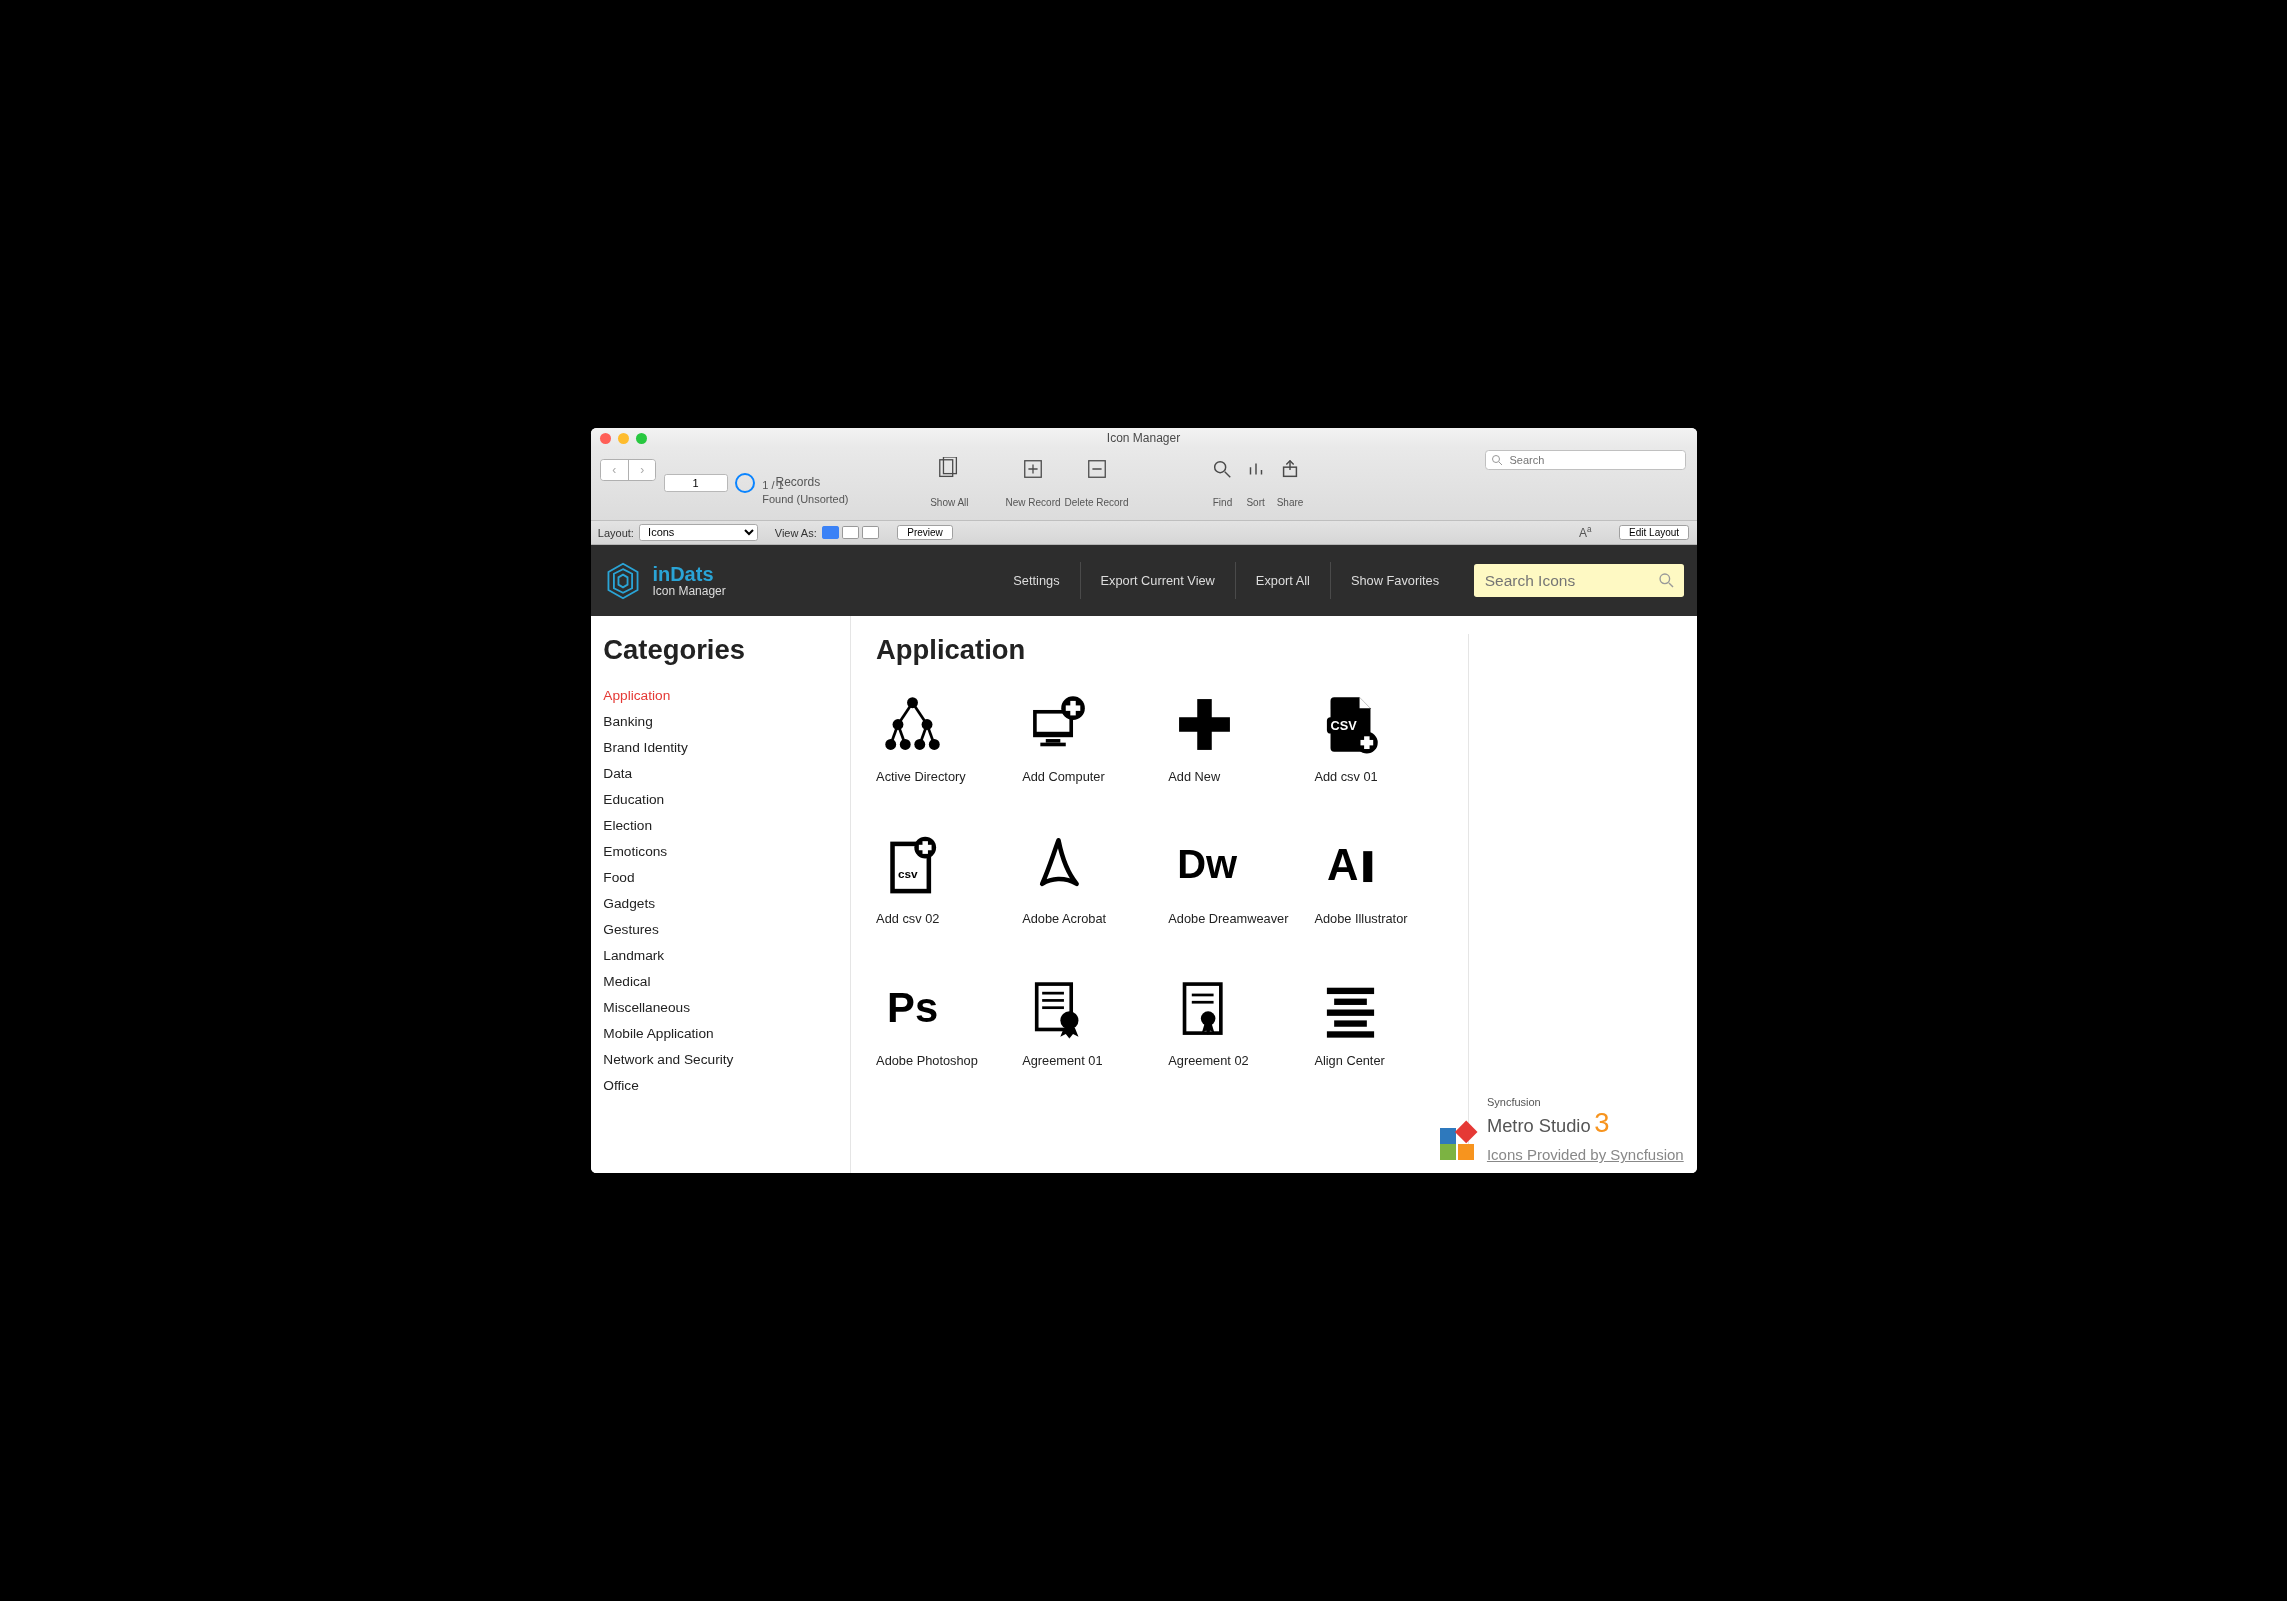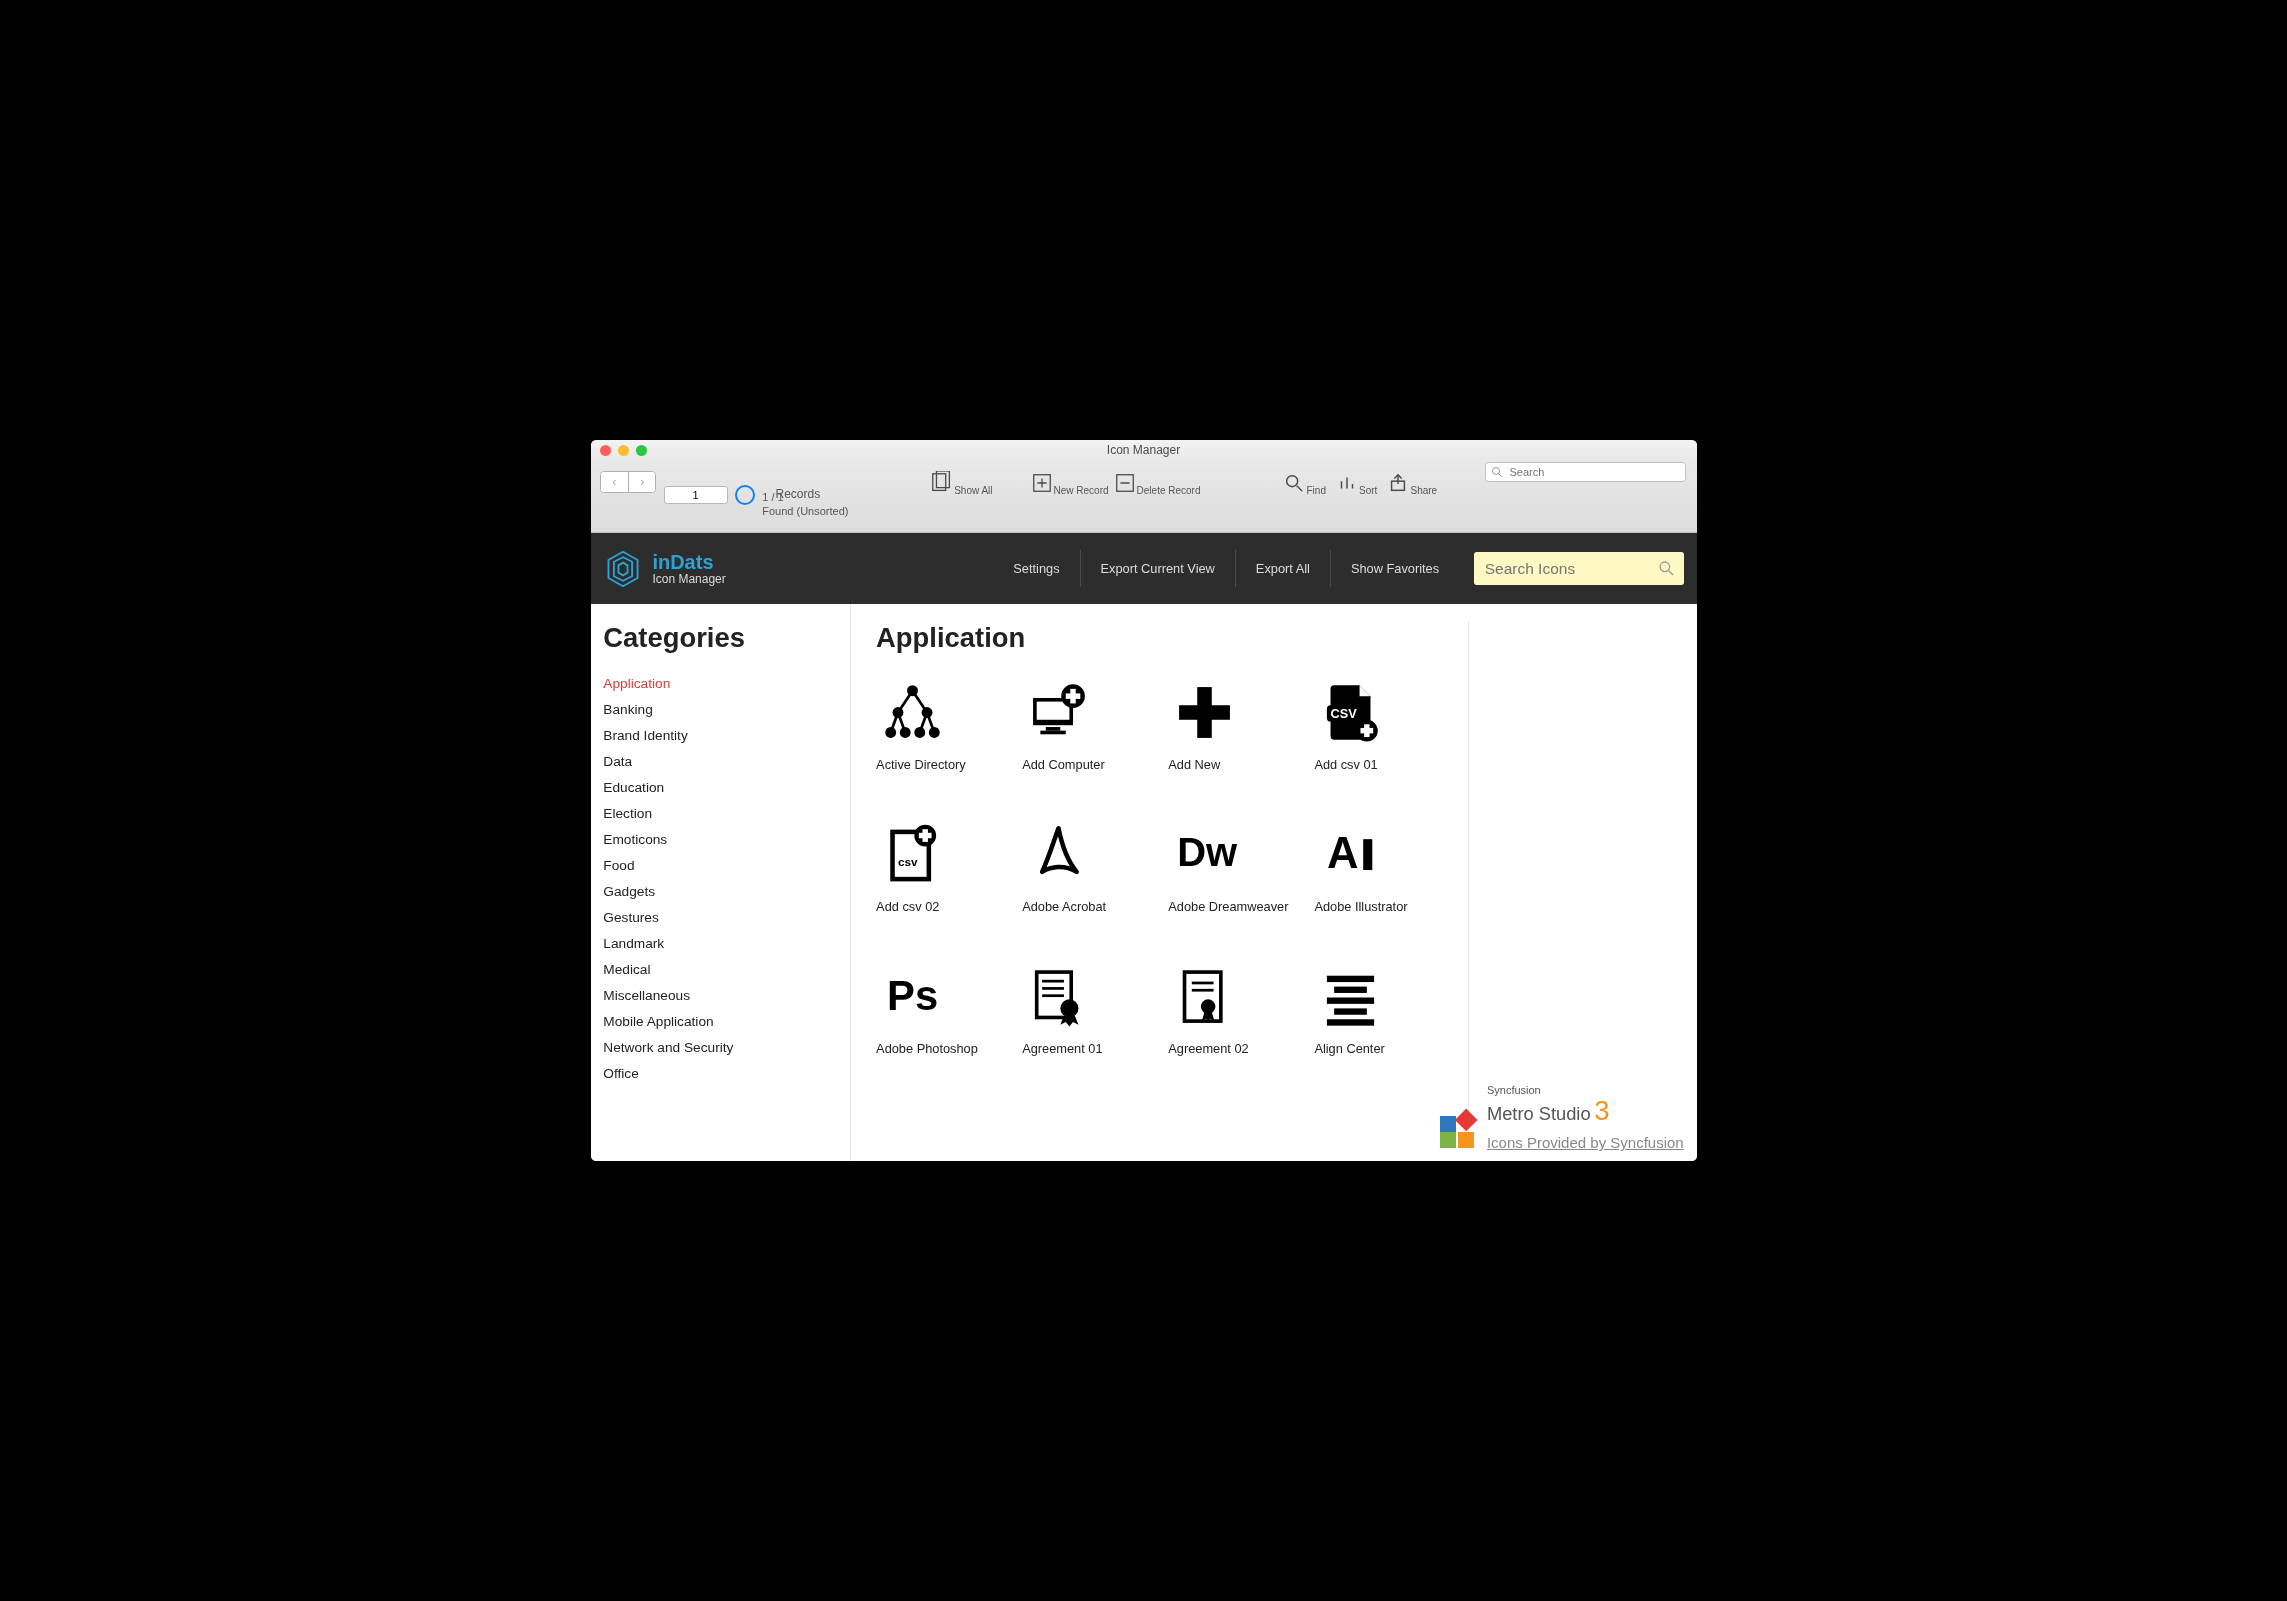--- a/index.html
+++ b/index.html
@@ -18,21 +18,21 @@
 .nav-btns { display: flex; border: 0.9px solid #b0b0b0; border-radius: 3.7px; overflow: hidden; margin-top: 3.7px; }
 .nav-btn { width: 27.4px; height: 20px; background: #fff; display: flex; align-items: center; justify-content: center; font-size: 12px; color: #aaa; }
 .nav-btn + .nav-btn { border-left: 0.9px solid #b0b0b0; }
 .record-slider { margin-left: 7.3px; margin-top: 3.7px; display: flex; flex-direction: column; align-items: center; }
 .slider-row { display: flex; align-items: center; }
 .slider-track { width: 64px; height: 18.3px; background: #fff; border: 0.9px solid #b8b8b8; border-radius: 2.7px; display: flex; align-items: center; justify-content: center; font-size: 11px; position: relative; }
 .pie { width: 20px; height: 20px; border: 2.7px solid #0a84ff; border-radius: 50%; margin-left: 7.3px; }
 .found-info { margin-left: 7.3px; font-size: 11px; color: #555; line-height: 1.3; margin-top: 19px; }
 .records-label { font-size: 12px; color: #555; margin-top: 20px; margin-left: -73px; }
 
-.tool-group { display: flex; flex-direction: row; align-items: center; margin-top: 1.8px; }
+.tool-group { display: flex; flex-direction: column; align-items: center; margin-top: 1.8px; }
 .tool-group .ticon { width: 24px; height: 24px; display: flex; align-items: center; justify-content: center; color: #4a4a4a; }
 .tool-group .tlabel { font-size: 10px; color: #555; margin-top: 16.4px; }
 .tg-showall { margin-left: 110px; }
 .tg-new { margin-left: 37px; }
 .tg-del { margin-left: 4px; }
 .tg-find { margin-left: 82px; }
 .tg-sort { margin-left: 9.1px; }
 .tg-share { margin-left: 9.1px; }
 
 .toolbar-search { position: absolute; right: 11px; top: 2px; }
@@ -197,20 +197,37 @@
       <span class="sicon">
         <svg width="12" height="12" viewBox="0 0 24 24" stroke="#999" fill="none" stroke-width="2">
             <circle cx="10" cy="10" r="7"></circle>
             <line x1="16" y1="16" x2="22" y2="22"></line>
           </svg>
       </span>
       <input type="text" placeholder="Search" style="">
     </div>
   </div>
 
+  <div class="layoutbar">
+    <span>Layout:</span>
+    <select class="layout-select">
+      <option>Icons</option>
+    </select>
+    <span class="viewas">View As:</span>
+    <div class="view-icons">
+      <div class="view-icon active"></div>
+      <div class="view-icon"></div>
+      <div class="view-icon"></div>
+    </div>
+    <button class="pill-btn">Preview</button>
+    <div class="right">
+      <span class="aa">A<sup style="font-size:8.2px">a</sup></span>
+      <button class="pill-btn">Edit Layout</button>
+    </div>
+  </div>
 
   <div class="darkbar">
     <div class="logo">
       <svg class="logo-hex" viewBox="0 0 44 44">
         <polygon points="22,3 38,12 38,32 22,41 6,32 6,12" fill="none" stroke="#2aa4d6" stroke-width="2"></polygon>
         <polygon points="22,9 32,14 32,30 22,35 12,30 12,14" fill="none" stroke="#2aa4d6" stroke-width="2"></polygon>
         <polygon points="22,15 27,18 27,26 22,29 17,26 17,18" fill="none" stroke="#2aa4d6" stroke-width="2"></polygon>
       </svg>
       <div>
         <div class="logo-text">inDats</div>

